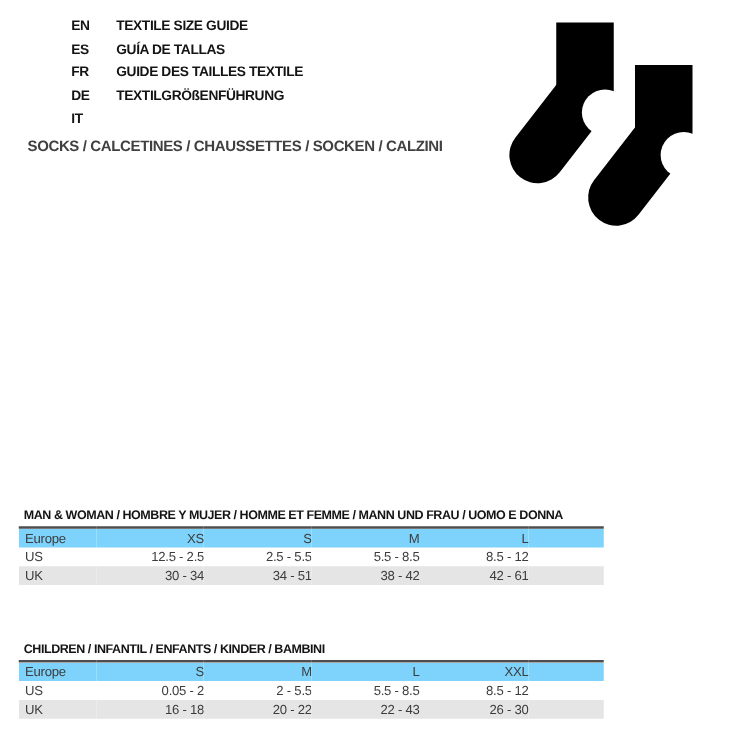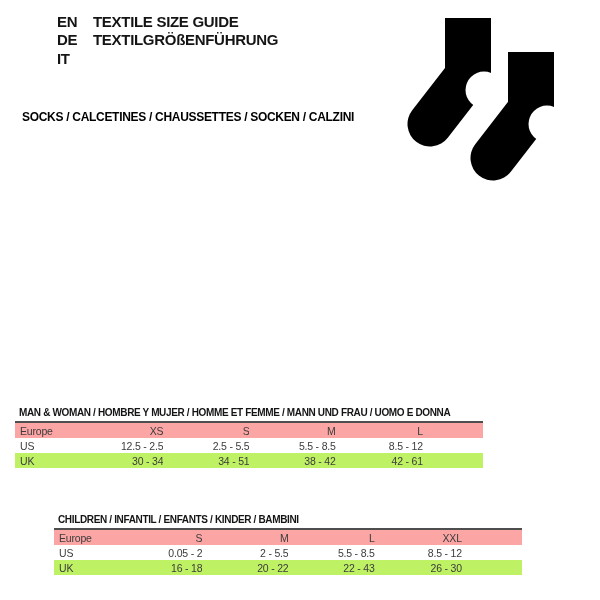--- a/index.html
+++ b/index.html
@@ -12,47 +12,47 @@
   }
 
   
   .lang-block {
     position: absolute; left: 22px; top: 12px;
   }
   .lang-row {
     display: flex;
     height: 18.5px;
     align-items: center;
-    font-size: 15px;
+    font-size: 11px;
     font-weight: bold;
     color: #141414;
     letter-spacing: -0.3px;
     padding-left: 35px;
   }
   .lang-code { width: 36px; flex: 0 0 36px; }
 
   .category-line {
     position: absolute; left: 22px; top: 110px;
     font-size: 12px; font-weight: bold;
-    color: #000000; letter-spacing: -0.3px;
+    color: #404040; letter-spacing: -0.3px;
     white-space: nowrap;
   }
 
   
   .socks-svg {
     position: absolute; left: 400px; top: 10px;
     width: 180px; height: 180px;
   }
 
   
   .table-block {
     position: absolute; left: 15px; width: 468px;
   }
   .table-block.first-table  { top: 407px; }
-  .table-block.second-table { top: 514px; margin-left: 39px; }
+  .table-block.second-table { top: 514px; }
 
   .table-title {
     font-size: 10px; font-weight: bold;
     color: #141414; letter-spacing: -0.35px;
     white-space: nowrap;
     margin: 0 0 0 4px;
     height: 14px; line-height: 12px;
   }
 
   table.size-table {
@@ -70,35 +70,43 @@
     text-align: right;
     vertical-align: middle;
     letter-spacing: -0.2px;
     overflow: hidden;
     white-space: nowrap;
   }
   table.size-table th.first-col, table.size-table td.first-col {
     text-align: left;
     padding-left: 5px;
   }
-  tr.head-row  { background: #fca5a5; }
-  tr.row-alt   { background: #bef264; }
+  tr.head-row  { background: #7dd3fc; }
+  tr.row-alt   { background: #e5e5e5; }
 
   col.c-region { width: 62px; }
   col.c-size   { width: 86px; }
   col.c-size-w { width: 87px; }
   col.c-tail   { width: 60px; }
 </style>
 </head>
 <body>
 
 <div class="lang-block">
   <div class="lang-row">
     <span class="lang-code">EN</span>
     <span class="lang-label">TEXTILE SIZE GUIDE</span>
+  </div>
+  <div class="lang-row">
+    <span class="lang-code">ES</span>
+    <span class="lang-label">GUÍA DE TALLAS</span>
+  </div>
+  <div class="lang-row">
+    <span class="lang-code">FR</span>
+    <span class="lang-label">GUIDE DES TAILLES TEXTILE</span>
   </div>
   <div class="lang-row">
     <span class="lang-code">DE</span>
     <span class="lang-label">TEXTILGRÖßENFÜHRUNG</span>
   </div>
   <div class="lang-row">
     <span class="lang-code">IT</span>
   </div>
 </div>
 

